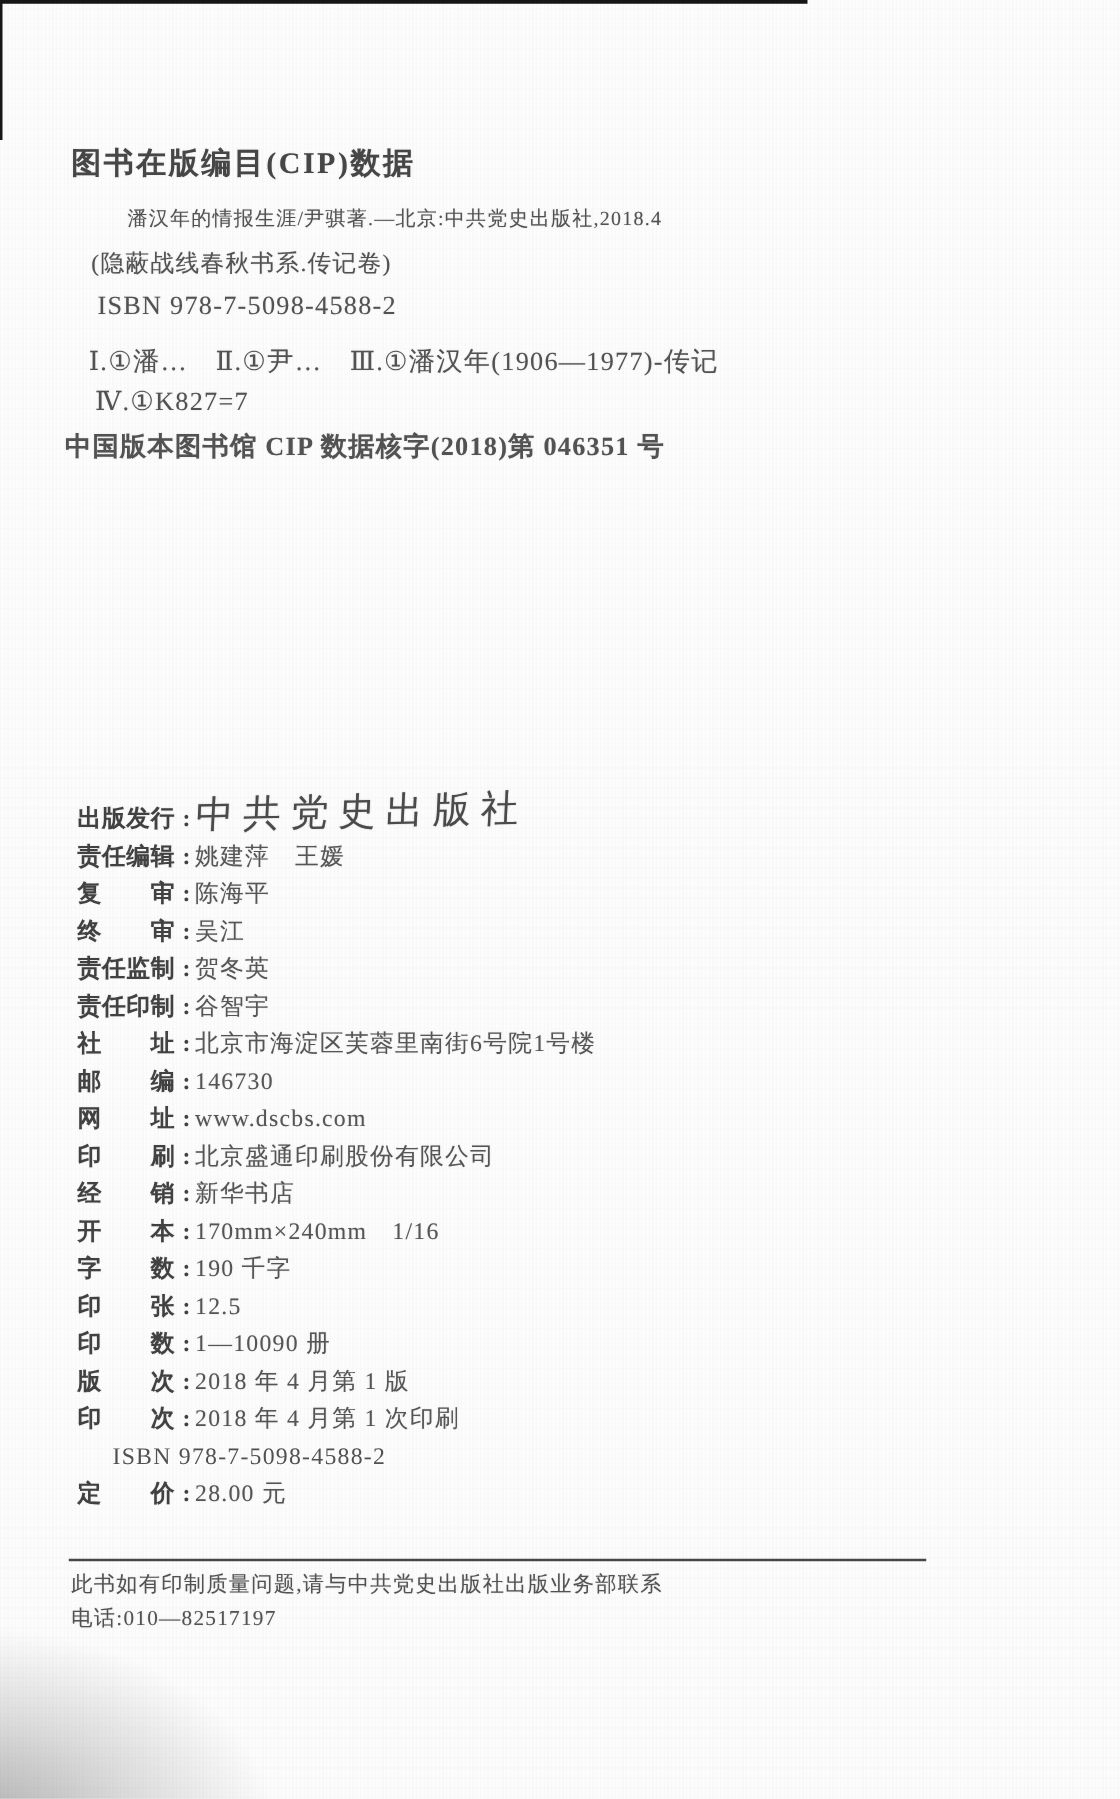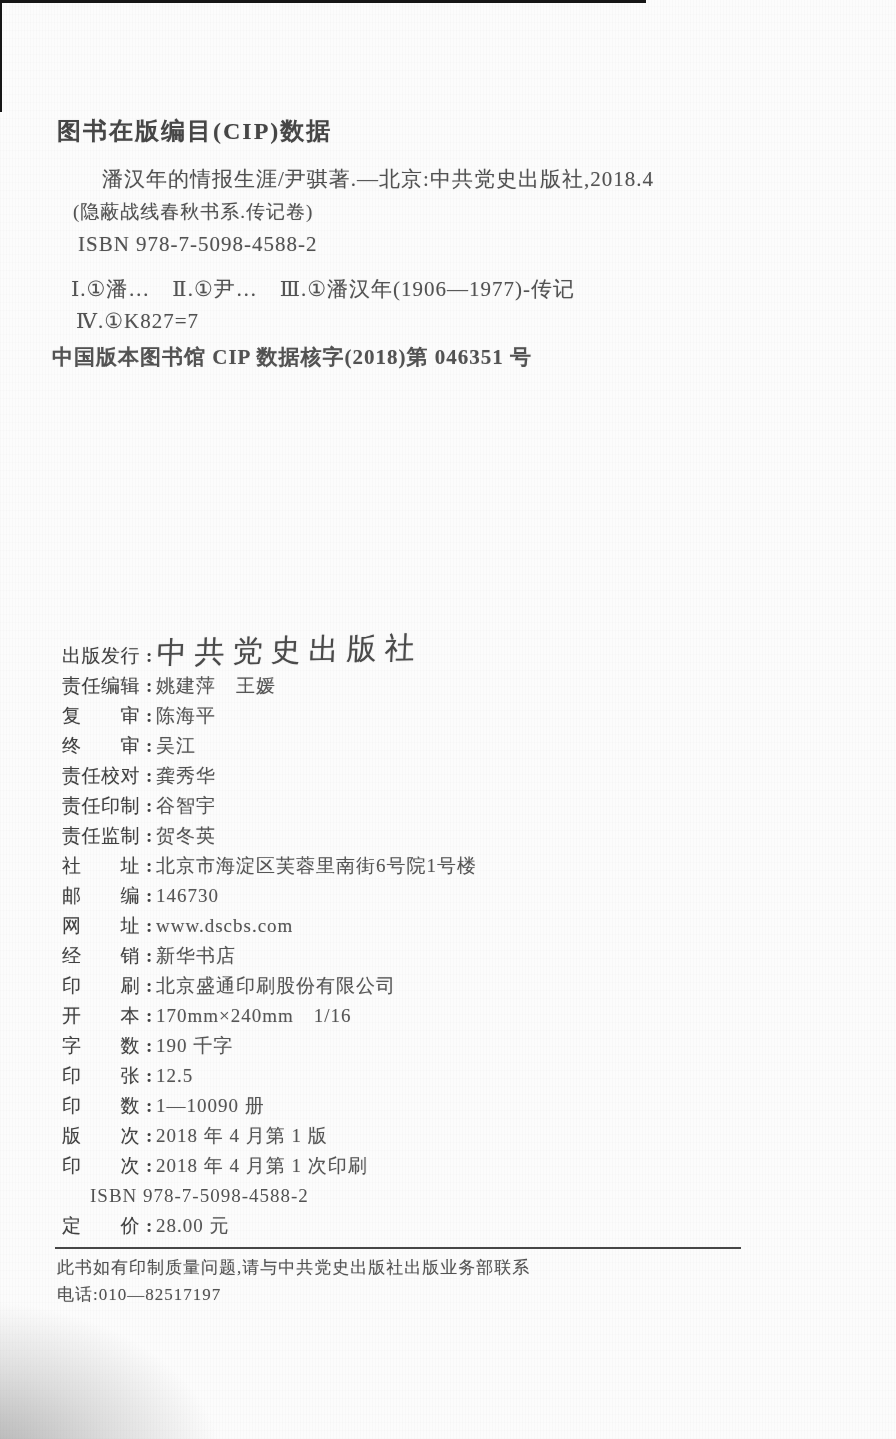--- a/index.html
+++ b/index.html
@@ -9,33 +9,33 @@
     background-color:#fcfcfc;
     background-image:
       repeating-linear-gradient(90deg, rgba(185,185,185,0.055) 0 1px, rgba(0,0,0,0) 1px 3px),
       repeating-linear-gradient(0deg, rgba(185,185,185,0.04) 0 1px, rgba(0,0,0,0) 1px 8px);
     font-family:"Liberation Serif","DejaVu Serif",serif;
     color:#525252;
   }
   .txt{position:absolute;line-height:1.25;white-space:nowrap;
        text-shadow:0 0 1px rgba(100,100,100,0.35);}
   .cip-header{left:57px;top:116px;font-size:24px;font-weight:700;color:#464646;letter-spacing:2px;}
-  .cip-p1{left:102px;top:166px;font-size:21px;letter-spacing:1px;}
+  .cip-p1{left:102px;top:166px;font-size:16px;letter-spacing:1px;}
   .cip-p2{left:73px;top:200px;font-size:19px;letter-spacing:1px;}
   .cip-p3{left:78px;top:231px;font-size:21px;letter-spacing:1px;}
   .cip-p4{left:71px;top:276px;font-size:21px;letter-spacing:1px;}
   .cip-p5{left:76px;top:308px;font-size:21px;letter-spacing:1px;}
   .cip-p6{left:52px;top:344px;font-size:21px;letter-spacing:1px;font-weight:bold;}
 
   .colophon{position:absolute;left:62px;top:641px;width:720px;}
   .row{height:30px;line-height:30px;white-space:nowrap;font-size:19px;}
   .row .lbl{
     display:inline-block;width:84px;
     font-family:"Liberation Sans","DejaVu Sans",sans-serif;
-    font-weight:400;color:#414141;letter-spacing:0.5px;
+    font-weight:700;color:#414141;letter-spacing:0.5px;
     text-shadow:0 0 1px rgba(90,90,90,0.3);vertical-align:top;
   }
   .row .sep{display:inline-block;width:10px;color:#414141;font-weight:700;vertical-align:top;}
   .row .val{color:#555555;letter-spacing:1px;text-shadow:0 0 1px rgba(110,110,110,0.35);vertical-align:top;}
   .val.calligraphy{
     display:inline-block;font-size:30px;line-height:30px;letter-spacing:8px;
     color:#4a4a4a;font-weight:500;
     transform:rotate(-1.2deg) skewX(-4deg);transform-origin:left bottom;
     position:relative;top:-3px;
     text-shadow:0 0 1px rgba(70,70,70,0.5);
@@ -79,42 +79,39 @@
     <div class="row">
       <span class="lbl">责任编辑</span><span class="sep">:</span><span class="val">姚建萍　王媛</span>
     </div>
     <div class="row">
       <span class="lbl">复　　审</span><span class="sep">:</span><span class="val">陈海平</span>
     </div>
     <div class="row">
       <span class="lbl">终　　审</span><span class="sep">:</span><span class="val">吴江</span>
     </div>
     <div class="row">
-      <span class="lbl">责任校对</span><span class="sep">:</span><span class="val">龚秀华</span>
+      <span class="lbl">责任监制</span><span class="sep">:</span><span class="val">贺冬英</span>
     </div>
     <div class="row">
       <span class="lbl">责任印制</span><span class="sep">:</span><span class="val">谷智宇</span>
-    </div>
-    <div class="row">
-      <span class="lbl">责任监制</span><span class="sep">:</span><span class="val">贺冬英</span>
     </div>
     <div class="row">
       <span class="lbl">社　　址</span><span class="sep">:</span><span class="val">北京市海淀区芙蓉里南街6号院1号楼</span>
     </div>
     <div class="row">
       <span class="lbl">邮　　编</span><span class="sep">:</span><span class="val">146730</span>
     </div>
     <div class="row">
       <span class="lbl">网　　址</span><span class="sep">:</span><span class="val">www.dscbs.com</span>
     </div>
     <div class="row">
-      <span class="lbl">经　　销</span><span class="sep">:</span><span class="val">新华书店</span>
+      <span class="lbl">印　　刷</span><span class="sep">:</span><span class="val">北京盛通印刷股份有限公司</span>
     </div>
     <div class="row">
-      <span class="lbl">印　　刷</span><span class="sep">:</span><span class="val">北京盛通印刷股份有限公司</span>
+      <span class="lbl">经　　销</span><span class="sep">:</span><span class="val">新华书店</span>
     </div>
     <div class="row">
       <span class="lbl">开　　本</span><span class="sep">:</span><span class="val">170mm×240mm　1/16</span>
     </div>
     <div class="row">
       <span class="lbl">字　　数</span><span class="sep">:</span><span class="val">190 千字</span>
     </div>
     <div class="row">
       <span class="lbl">印　　张</span><span class="sep">:</span><span class="val">12.5</span>
     </div>

